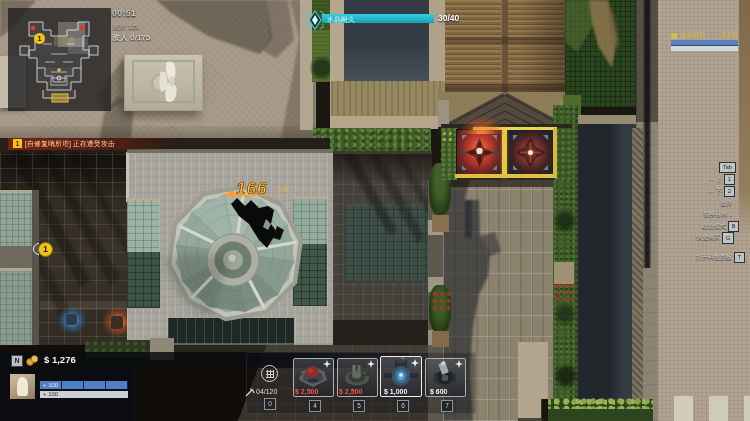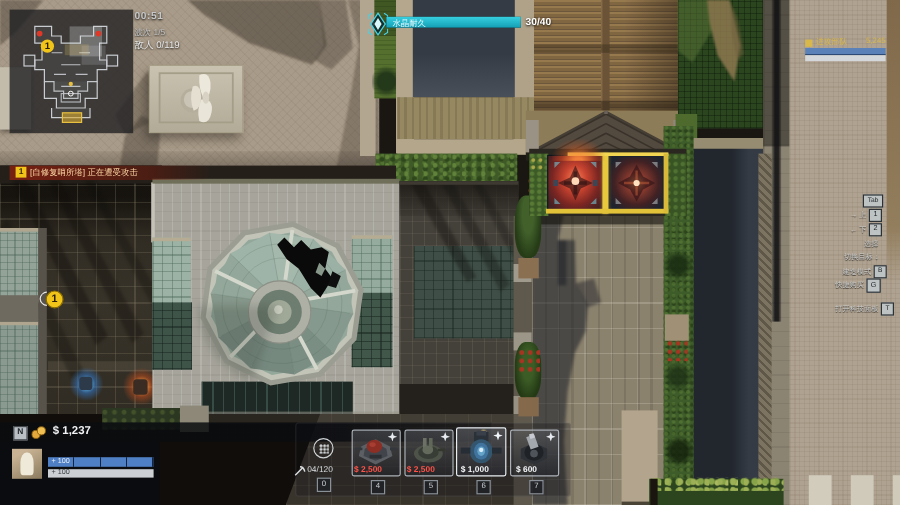--- a/index.html
+++ b/index.html
@@ -332,20 +332,34 @@
 </svg>
 
 <div class="abs" style="left:518px;top:342px;width:30px;height:79px;background:#b3a58d;border-bottom:3px solid #4a4436;box-sizing:border-box;"></div>
 
 <div class="abs" style="left:541px;top:399px;width:112px;height:22px;background:#2c451e;"></div>
 
 <div class="abs" style="left:543px;top:398px;width:110px;height:11px;background:radial-gradient(circle at 15% 50%,#9db055 0 2.2px,transparent 3.2px),radial-gradient(circle at 55% 40%,#87a449 0 2.4px,transparent 3.4px),radial-gradient(circle at 85% 60%,#aab95f 0 2px,transparent 3px);background-size:11px 7px,9px 8px,8px 7px;"></div>
 
 <div class="abs" style="left:542px;top:399px;width:6px;height:22px;background:#1a150f;"></div>
 
+<div class="abs" style="left:220px;top:175px;width:95px;height:26px;">
+  <svg width="95" height="26" viewBox="0 0 95 26">
+    <defs>
+          <linearGradient id="dmggrad" x1="0" y1="0" x2="1" y2="0">
+            <stop offset="0" stop-color="#ff9c30"></stop>
+            <stop offset="1" stop-color="rgba(255,156,48,0)"></stop>
+          </linearGradient>
+        </defs>
+    <text x="16" y="19" font-family="Liberation Sans,sans-serif" font-size="17" font-weight="bold" font-style="italic" fill="#ffbe30" stroke="#6b3c00" stroke-width=".7" letter-spacing="1">166</text>
+    <polygon points="2,21 14,15 14,21" fill="#ff9428"></polygon>
+    <rect x="6" y="19" width="64" height="2.6" fill="url(#dmggrad)"></rect>
+    <text x="56" y="16" font-family="Liberation Sans,sans-serif" font-size="7" fill="#e8b060" opacity=".85">击破</text>
+  </svg>
+</div>
 
 <div class="abs" style="left:8px;top:8px;width:103px;height:103px;background:rgba(32,32,35,.8);"></div>
 
 <svg class="abs" style="left:8px;top:8px;" width="103" height="103" viewBox="0 0 103 103">
   <g stroke="#c9ccd0" stroke-width="1" fill="rgba(120,122,126,.16)">
     <path d="M21 14 L35 14 L35 22 L43 22 L43 28 L59 28 L59 22 L70 22 L70 14 L81 14 L81 28 L75 28 L75 42 L81 42 L81 50 L73 50 L73 60 L65 60 L65 68 L57 68 L57 74 L45 74 L45 68 L37 68 L37 60 L29 60 L29 50 L21 50 L21 42 L27 42 L27 28 L21 28 Z"></path>
     <path d="M29 60 L29 74 L39 74 L39 82 L63 82 L63 74 L73 74 L73 60"></path>
     <path d="M35 82 L35 90 L67 90 L67 82"></path>
     <rect x="12" y="38" width="9" height="9"></rect>
     <rect x="81" y="38" width="9" height="9"></rect>
@@ -364,21 +378,21 @@
   <circle cx="51" cy="62" r="1.8" fill="#e8c040"></circle>
   <circle cx="51" cy="70" r="2" fill="none" stroke="#fff" stroke-width=".8"></circle>
 </svg>
 
 <div class="abs" style="left:34px;top:33px;width:11px;height:11px;background:#f0c419;border-radius:50%;color:#2a2000;font-size:8px;font-weight:bold;text-align:center;line-height:11px;">1</div>
 
 <div class="abs" style="left:112px;top:8px;width:70px;height:10px;color:#c5c7c9;font-size:8.5px;font-weight:bold;letter-spacing:.5px;text-shadow:0 1px 2px #000;">00:51</div>
 
 <div class="abs txt" style="left:112px;top:22px;width:46px;height:9px;color:#c2c5c7;font-size:7px;text-shadow:0 1px 2px #000;">波次 1/5</div>
 
-<div class="abs txt" style="left:112px;top:32px;width:56px;height:10px;color:#e8eaec;font-size:8px;text-shadow:0 1px 2px #000;">敌人 0/119</div>
+<div class="abs txt" style="left:112px;top:32px;width:56px;height:10px;color:#e8eaec;font-size:8px;text-shadow:0 1px 2px #000;">敌人 0/175</div>
 
 <div class="abs" style="left:8px;top:138px;width:168px;height:12px;background:linear-gradient(90deg,rgba(130,32,16,.88),rgba(112,28,14,.5) 70%,rgba(112,28,14,0));"></div>
 
 <div class="abs" style="left:13px;top:139px;width:9px;height:9px;background:#f0c419;color:#402f00;font-size:7px;font-weight:bold;text-align:center;line-height:9px;">1</div>
 
 <div class="abs txt" style="left:25px;top:139px;width:138px;height:10px;color:#ffd9a6;font-size:7px;">[自修复哨所塔] 正在遭受攻击</div>
 
 <svg class="abs" style="left:306px;top:10px;" width="18" height="20" viewBox="0 0 18 20">
   <polygon points="9,1 15,10 9,19 3,10" fill="rgba(8,40,48,.8)" stroke="#45d2e6" stroke-width="1.1"></polygon>
   <polygon points="9,5 12,10 9,15 6,10" fill="#d8f6fb"></polygon>
@@ -431,21 +445,21 @@
 
 <div class="abs" style="left:0px;top:352px;width:410px;height:16px;background:linear-gradient(90deg,rgba(10,12,15,.85) 70%,rgba(10,12,15,.3));"></div>
 
 <div class="abs" style="left:11px;top:355px;width:10px;height:10px;background:#b9bfc5;border:1px solid #42474c;color:#23282c;font-size:7px;font-weight:bold;text-align:center;line-height:10px;">N</div>
 
 <svg class="abs" style="left:26px;top:354px;" width="13" height="12" viewBox="0 0 13 12">
   <circle cx="4" cy="8" r="3.4" fill="#e3a93c" stroke="#8a5f10" stroke-width=".8"></circle>
   <circle cx="8.5" cy="5" r="3.4" fill="#f0c052" stroke="#8a5f10" stroke-width=".8"></circle>
 </svg>
 
-<div class="abs" style="left:44px;top:354px;width:70px;height:12px;color:#f2f4f5;font-size:9.5px;font-weight:bold;">$ 1,237</div>
+<div class="abs" style="left:44px;top:354px;width:70px;height:12px;color:#f2f4f5;font-size:9.5px;font-weight:bold;">$ 1,276</div>
 
 <div class="abs" style="left:400px;top:357px;width:6px;height:6px;background:radial-gradient(circle,#ffd75e 30%,rgba(255,215,94,0) 70%);"></div>
 
 <div class="abs" style="left:0px;top:368px;width:133px;height:53px;background:rgba(10,12,16,.8);"></div>
 
 <div class="abs" style="left:10px;top:374px;width:25px;height:25px;background:linear-gradient(150deg,#c9b394 20%,#8a7a5e);overflow:hidden;">
   <div class="abs" style="left:7px;top:3px;width:11px;height:19px;background:#efe9da;border-radius:45% 45% 20% 20%;"></div>
 </div>
 
 <div class="abs" style="left:40px;top:381px;width:88px;height:8px;background:#4f7fc4;background-image:repeating-linear-gradient(90deg,transparent 0 21px,rgba(10,20,40,.85) 21px 22px);"></div>

